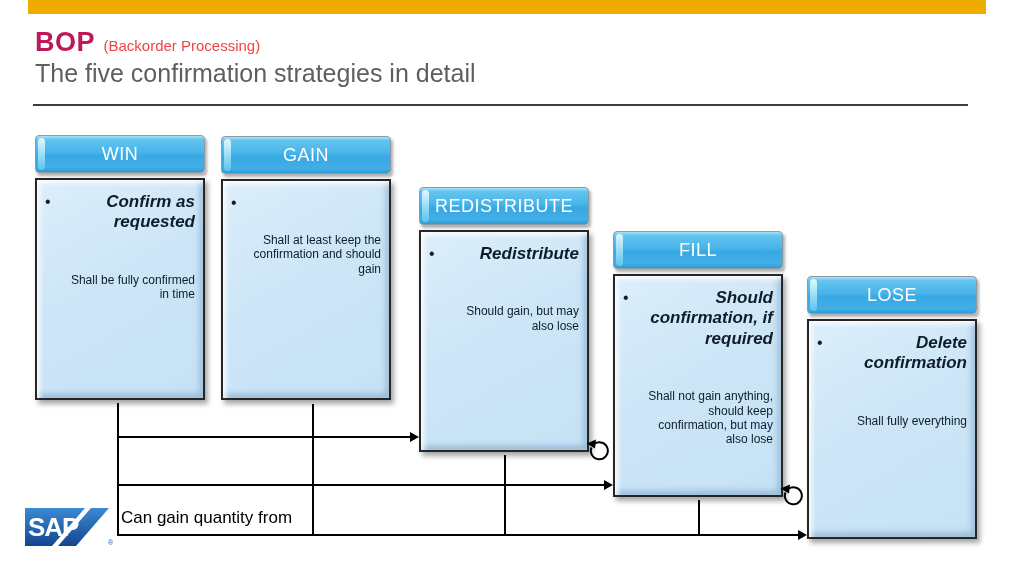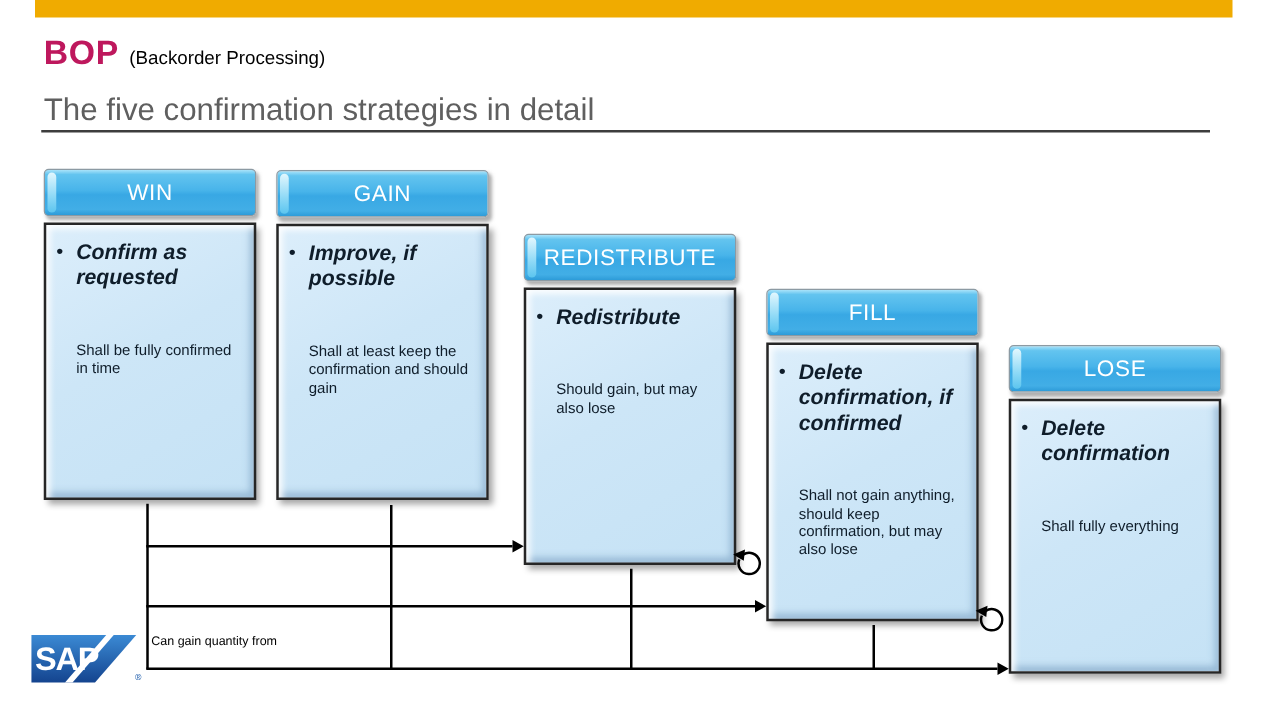--- a/index.html
+++ b/index.html
@@ -4,22 +4,22 @@
 <style>
   html,body{margin:0;padding:0;}
   body{
     width:1011px;height:565px;position:relative;overflow:hidden;
     background:#ffffff;
     font-family:"Liberation Sans", sans-serif;
   }
   .accent-bar{position:absolute;left:28px;top:0;width:958px;height:14px;background:#F0AB00;}
   .title-block{position:absolute;left:35px;top:27px;color:#595959;}
   .t-main{font-size:27px;font-weight:bold;color:#be185d;letter-spacing:0.5px;}
-  .t-note{font-size:15px;color:#000000;margin-left:4px;}
-  .t-sub{font-size:25px;color:#5f5f5f;margin-top:16px;}
+  .t-note{font-size:15px;color:#ef4444;margin-left:4px;}
+  .t-sub{font-size:25px;color:#5f5f5f;margin-top:1px;}
   .title-rule{position:absolute;left:33px;top:104px;width:935px;height:2px;background:#3d3d3d;}
 
   
   .strategy{position:absolute;width:170px;}
   .s0{left:35px;top:135px;} .s1{left:221px;top:136px;}
   .s2{left:419px;top:187px;} .s3{left:613px;top:231px;}
   .s4{left:807px;top:276px;}
   .s0 .body{height:222px;} .s1 .body{height:221px;}
   .s2 .body{height:222px;} .s3 .body{height:223px;}
   .s4 .body{height:220px;}
@@ -39,30 +39,30 @@
 
   .body{
     position:relative;border:2px solid #262626;
     background:linear-gradient(150deg,#dceefb 0%,#cde6f7 45%,#c5e2f5 100%);
     box-shadow:inset 3px 3px 5px rgba(255,255,255,0.95), inset -3px -4px 6px rgba(110,150,185,0.55), 3px 4px 5px rgba(0,0,0,0.35);
     padding:12px 8px 8px 8px;box-sizing:border-box;
     color:#0f1d2a;
   }
   .bullet-row{display:flex;}
   .bullet{width:16px;flex:0 0 16px;font-size:16px;line-height:1.2;}
-  .texts{flex:1;min-width:0;}
+  .texts{flex:1;min-width:0;text-align:right;}
   .heading{font-size:17px;font-weight:bold;font-style:italic;line-height:1.2;}
   .desc{font-size:12px;line-height:1.2;margin-top:40px;}
   .s3 .desc{}
 
   
   .line{position:absolute;background:#000;}
   .v{width:1.5px;} .h{height:1.5px;}
   .arr-r{position:absolute;width:0;height:0;border-top:5px solid transparent;border-bottom:5px solid transparent;border-left:9px solid #000;}
-  .connector-label{position:absolute;left:121px;top:508px;font-size:10px;color:#000;}
+  .connector-label{position:absolute;left:121px;top:508px;font-size:17px;color:#000;}
 
   .loop-icon{position:absolute;width:24px;height:24px;}
 
   
   .logo{position:absolute;left:25px;top:505px;width:88px;height:44px;text-decoration:underline;}
   .logo .reg{position:absolute;left:83px;top:34px;font-size:7px;color:#1b5bab;}
 </style>
 </head>
 <body>
 
@@ -93,21 +93,20 @@
 </div>
 
 <div class="strategy s1">
   <div class="hdr">
     <span class="hdr-label">GAIN</span>
   </div>
   <div class="body">
     <div class="bullet-row">
       <span class="bullet">•</span>
       <div class="texts">
-        <div class="heading">Improve, if possible</div>
         <div class="desc">Shall at least keep the confirmation and should gain</div>
       </div>
     </div>
   </div>
 </div>
 
 <div class="strategy s2">
   <div class="hdr">
     <span class="hdr-label">REDISTRIBUTE</span>
   </div>
@@ -123,21 +122,21 @@
 </div>
 
 <div class="strategy s3">
   <div class="hdr">
     <span class="hdr-label">FILL</span>
   </div>
   <div class="body">
     <div class="bullet-row">
       <span class="bullet">•</span>
       <div class="texts">
-        <div class="heading">Delete confirmation, if confirmed</div>
+        <div class="heading">Should confirmation, if required</div>
         <div class="desc">Shall not gain anything, should keep confirmation, but may also lose</div>
       </div>
     </div>
   </div>
 </div>
 
 <div class="strategy s4">
   <div class="hdr">
     <span class="hdr-label">LOSE</span>
   </div>

